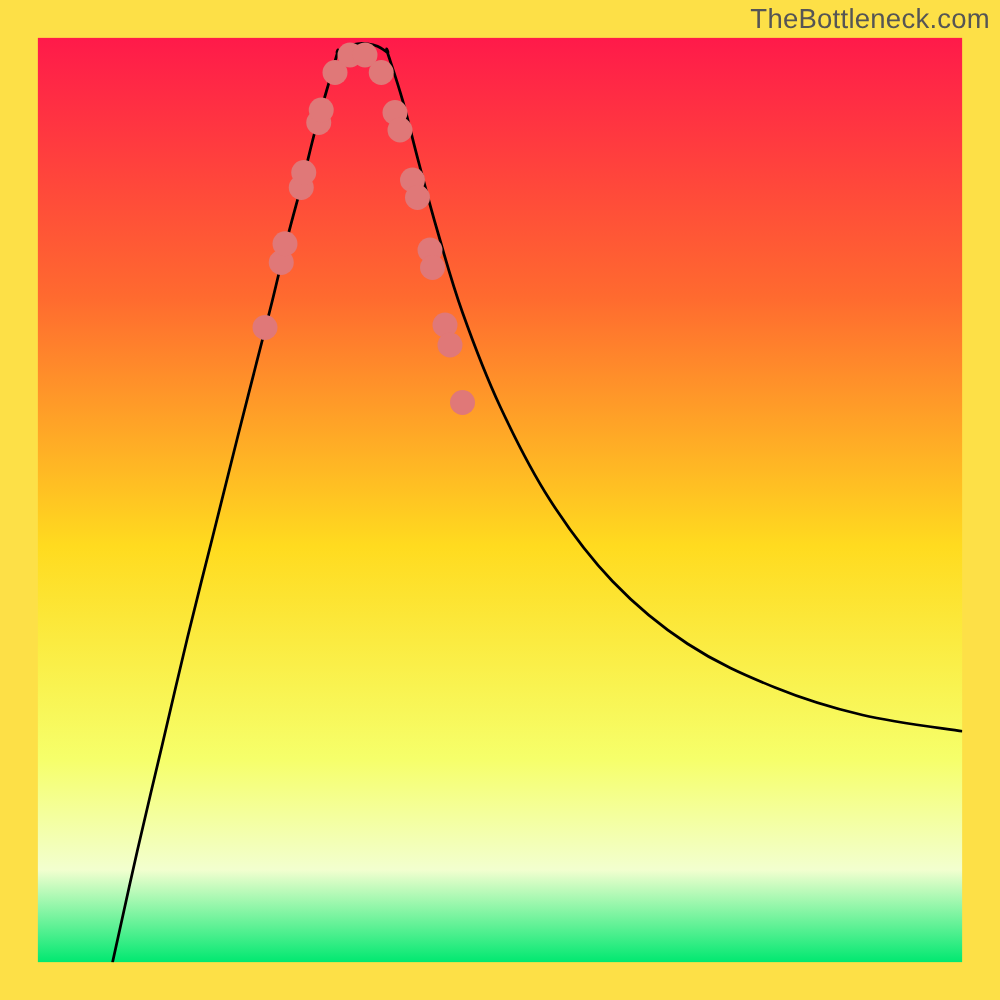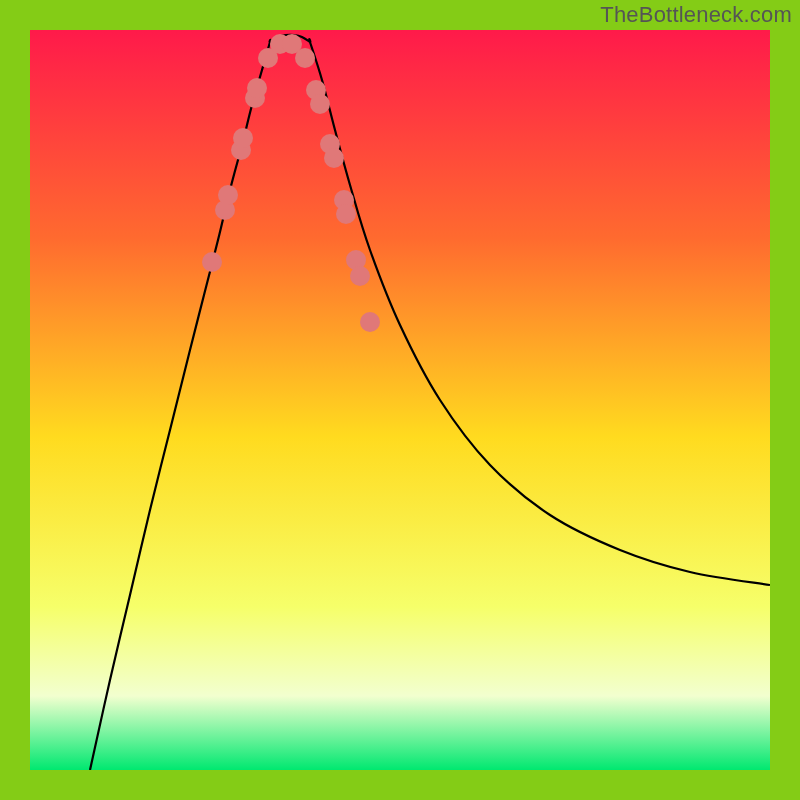--- a/index.html
+++ b/index.html
@@ -1,21 +1,21 @@
 <!DOCTYPE html>
 <html><head>
 <meta charset="utf-8">
 <style>
   * { margin: 0; padding: 0; box-sizing: border-box; }
   html, body { width: 800px; height: 800px; overflow: hidden; background: #000; }
   .frame {
     position: relative;
     width: 800px;
     height: 800px;
-    background: #84cc16;
+    background: #fde047;
   }
   .plot-area {
     position: absolute;
     left: 30px;
     top: 30px;
     width: 740px;
     height: 740px;
     overflow: hidden;
   }
   .watermark {

